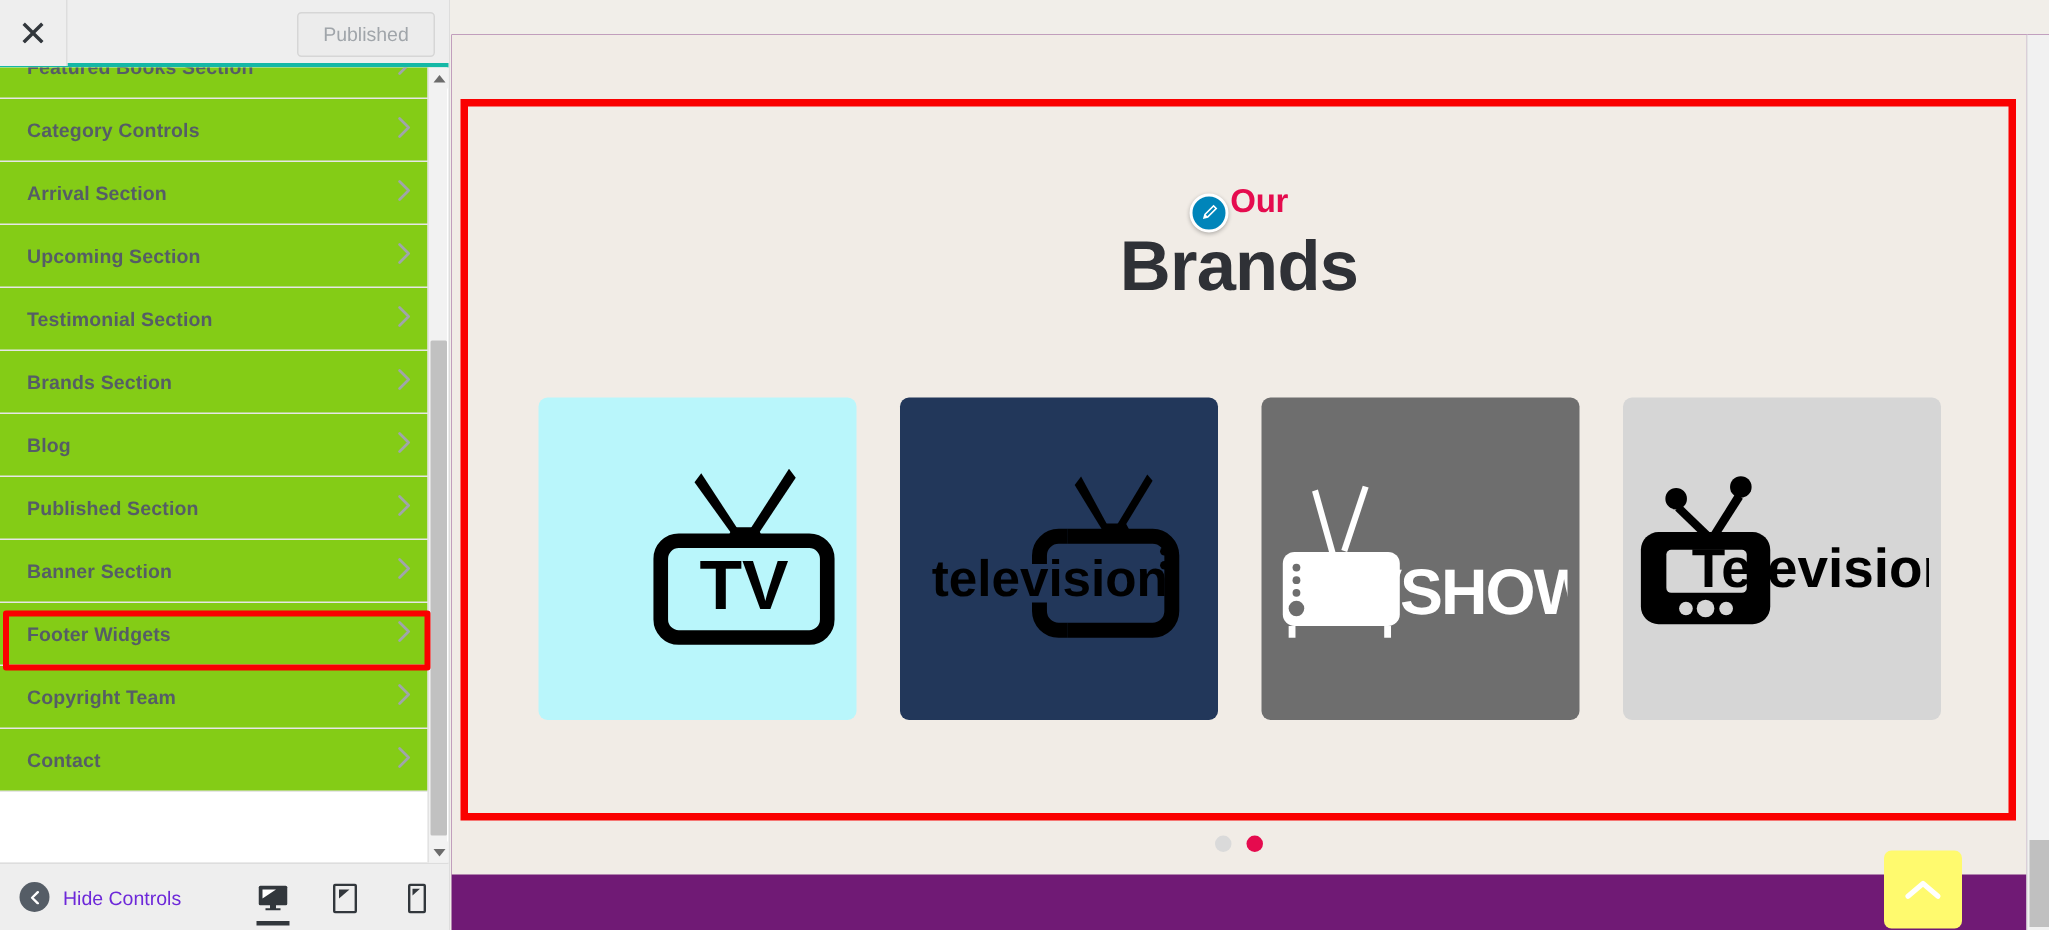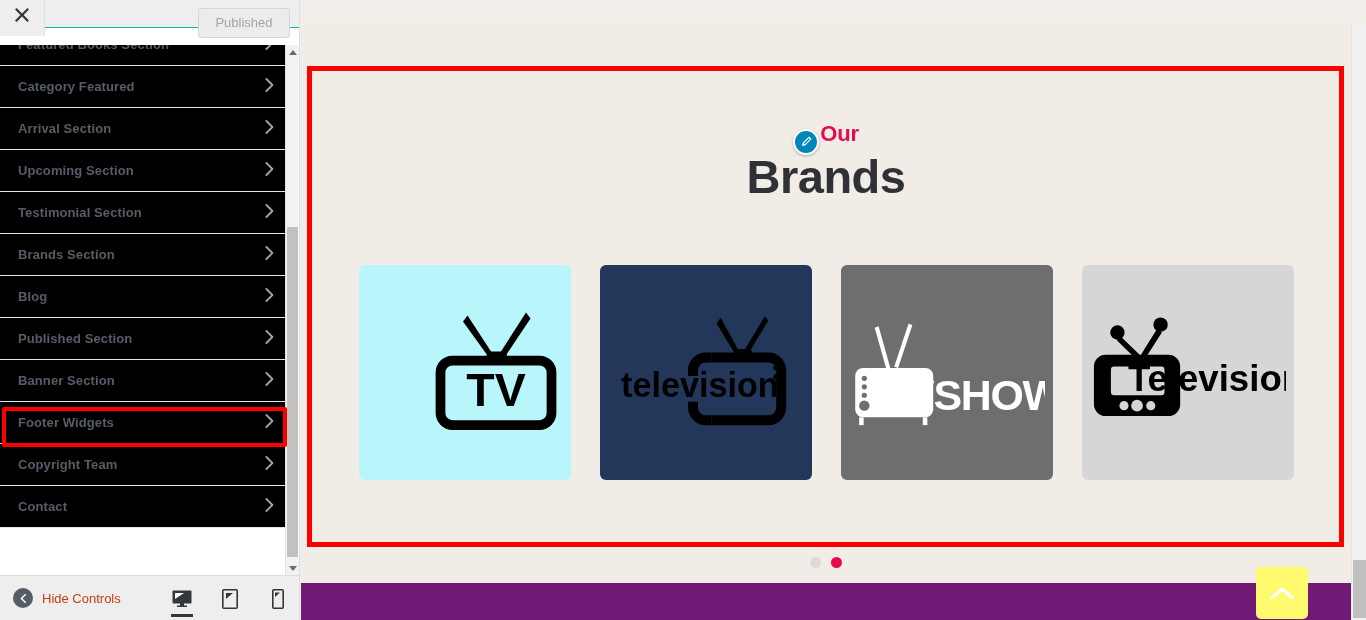--- a/index.html
+++ b/index.html
@@ -14,23 +14,23 @@
   
   .customizer {
     position: absolute; left: 0; top: 0;
     width: 300px; height: 620px;
     background: #ffffff;
     border-right: 1px solid #dddddd;
     overflow: hidden;
   }
   .cust-header {
     position: absolute; top: 0; left: 0;
-    width: 300px; height: 28px;
+    width: 300px; height: 45px;
     background: #eeeeee;
-    border-bottom: 1px solid #14b8a6;
+    border-bottom: 3px solid #14b8a6;
     display: flex; align-items: center;
   }
   .close-btn {
     width: 45px; height: 45px;
     display: flex; align-items: center; justify-content: center;
     border-right: 1px solid #dddddd;
     background: #eeeeee;
     cursor: pointer;
   }
   .close-btn svg { display:block; }
@@ -53,21 +53,21 @@
     width: 288px; height: 530px;
     overflow: hidden;
     background: #ffffff;
   }
   .section-row {
     position: relative;
     height: 42px;
     display: flex; align-items: center;
     padding: 0 14px 0 18px;
     border-bottom: 1px solid #e6e6e6;
-    background: #000000;
+    background: #84cc16;
     cursor: pointer;
   }
   .section-row .label {
     font-size: 13px;
     font-weight: bold;
     color: #555d66;
     letter-spacing: .1px;
     flex: 1;
   }
   .section-row .chev {
@@ -126,21 +126,21 @@
   .hide-controls {
     display: flex; align-items: center; gap: 9px;
     padding-left: 13px;
     cursor: pointer;
   }
   .hide-circle {
     width: 20px; height: 20px; border-radius: 50%;
     background: #555d66;
     display: flex; align-items: center; justify-content: center;
   }
-  .hide-label { font-size: 13px; color: #c2410c; }
+  .hide-label { font-size: 13px; color: #6d28d9; }
   .devices {
     position: absolute; right: 8px; top: 0;
     height: 45px; display: flex; align-items: center; gap: 20px;
   }
   .dev {
     position: relative;
     width: 28px; height: 45px;
     display: flex; align-items: center; justify-content: center;
     cursor: pointer;
   }
@@ -278,21 +278,21 @@
     </div>
 
     <div class="section-list" id="section-list">
         <div class="section-row first">
           <span class="label">Featured Books Section</span>
           <span class="chev"><svg width="9" height="14" viewBox="0 0 9 14">
               <path d="M1.4 1 7.4 7l-6 6" stroke="#a0a5aa" stroke-width="1.8" fill="none" stroke-linecap="round" stroke-linejoin="round"></path>
             </svg></span>
         </div>
         <div class="section-row">
-          <span class="label">Category Featured</span>
+          <span class="label">Category Controls</span>
           <span class="chev"><svg width="9" height="14" viewBox="0 0 9 14">
               <path d="M1.4 1 7.4 7l-6 6" stroke="#a0a5aa" stroke-width="1.8" fill="none" stroke-linecap="round" stroke-linejoin="round"></path>
             </svg></span>
         </div>
         <div class="section-row">
           <span class="label">Arrival Section</span>
           <span class="chev"><svg width="9" height="14" viewBox="0 0 9 14">
               <path d="M1.4 1 7.4 7l-6 6" stroke="#a0a5aa" stroke-width="1.8" fill="none" stroke-linecap="round" stroke-linejoin="round"></path>
             </svg></span>
         </div>

